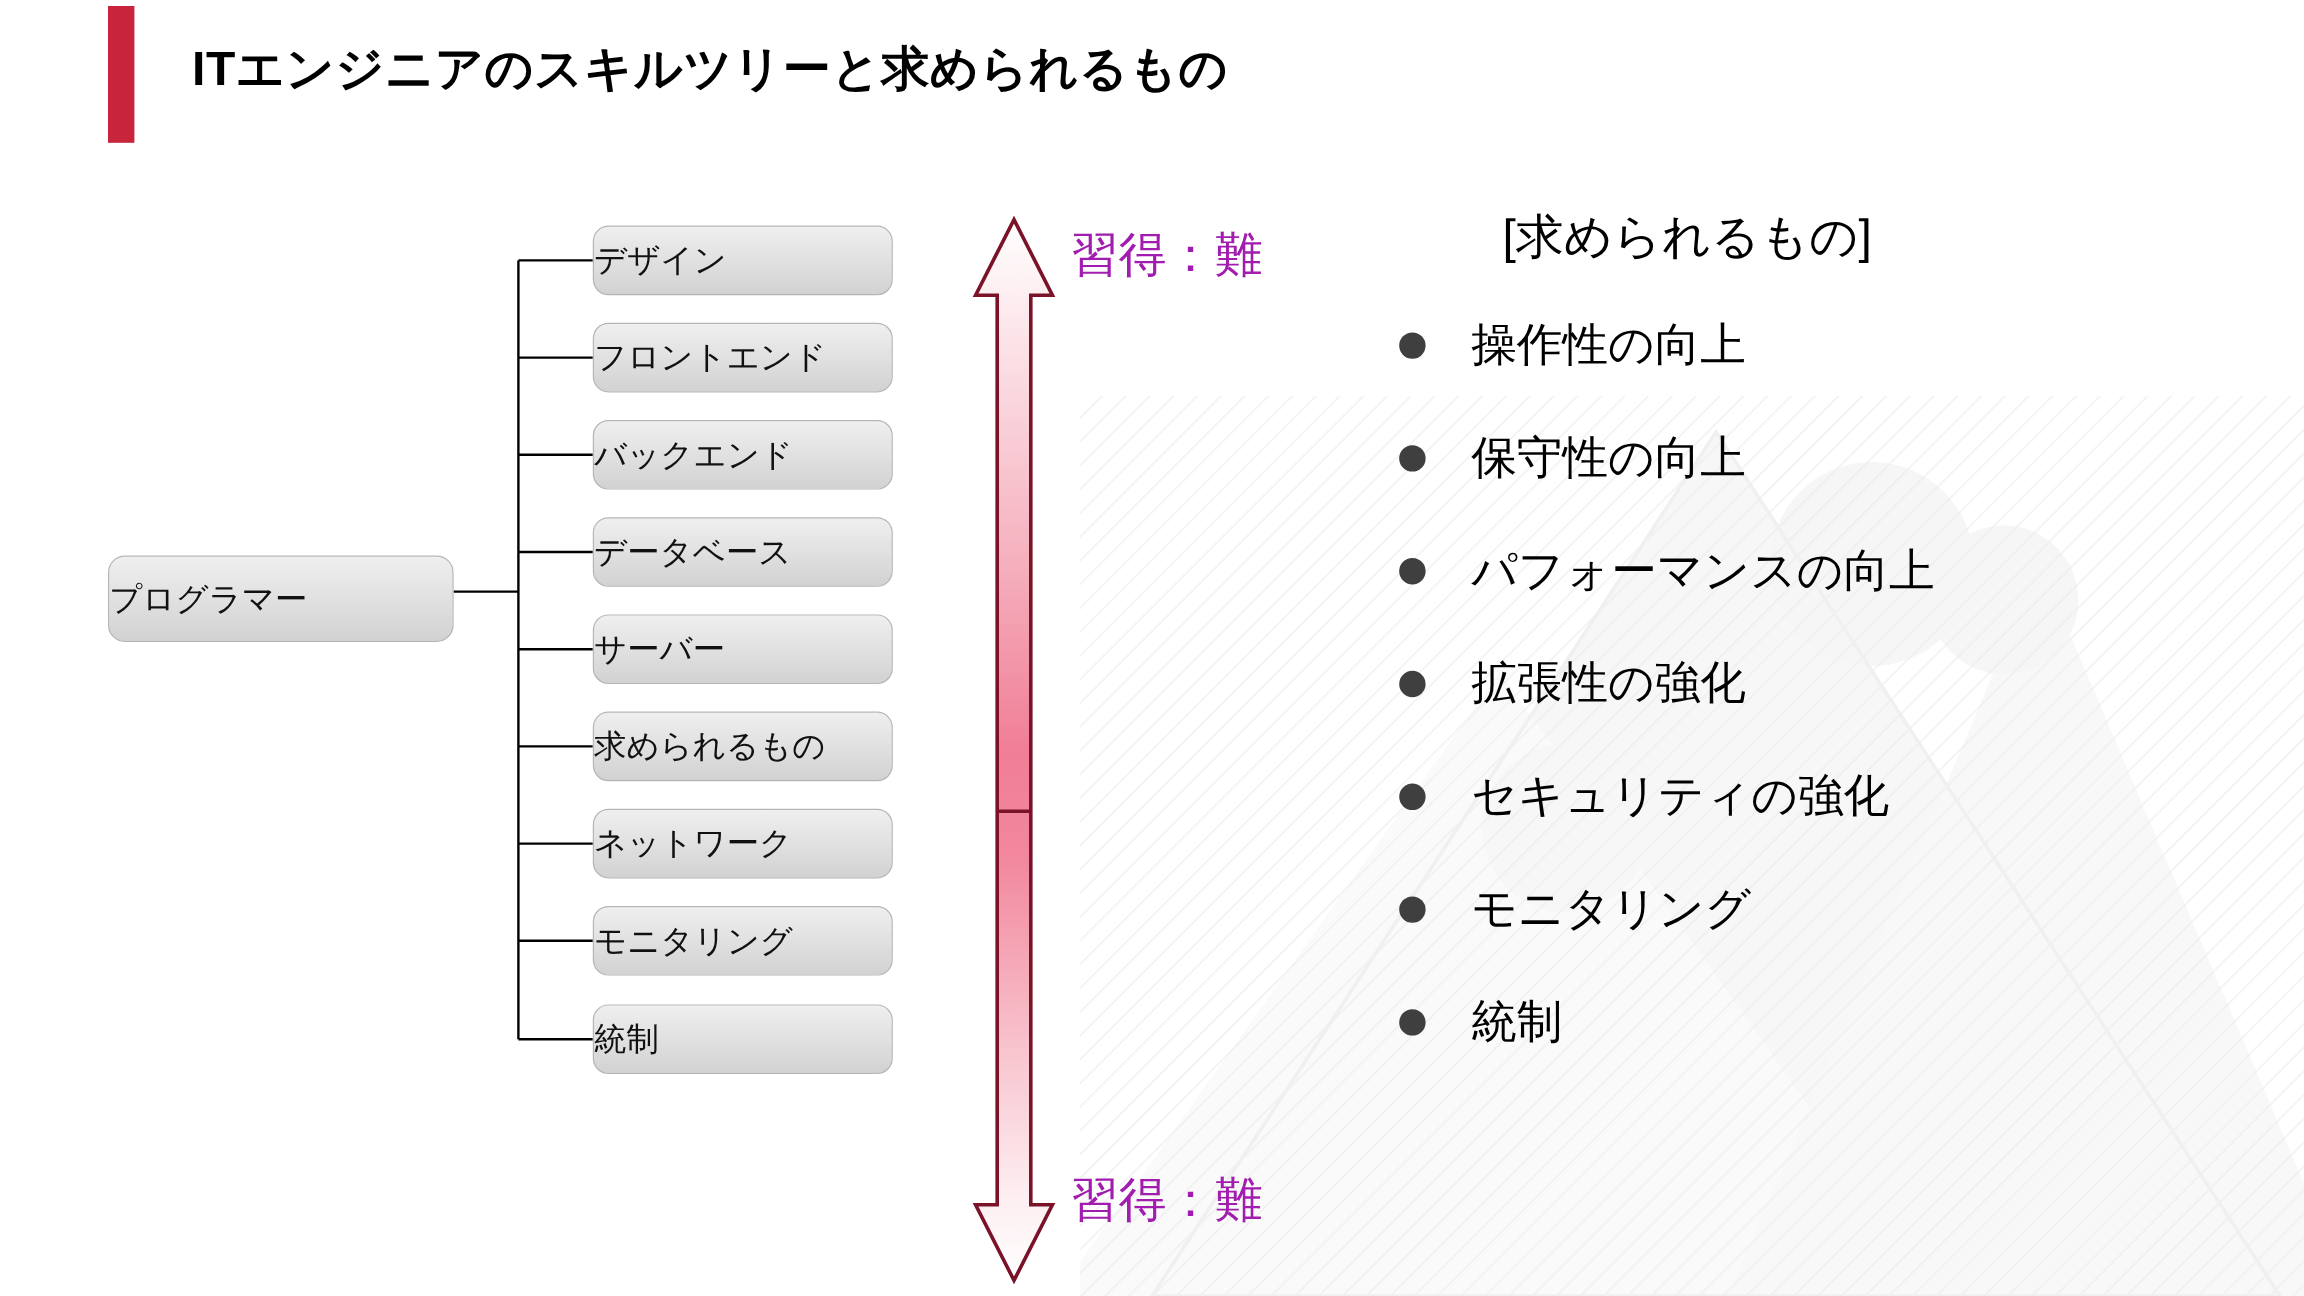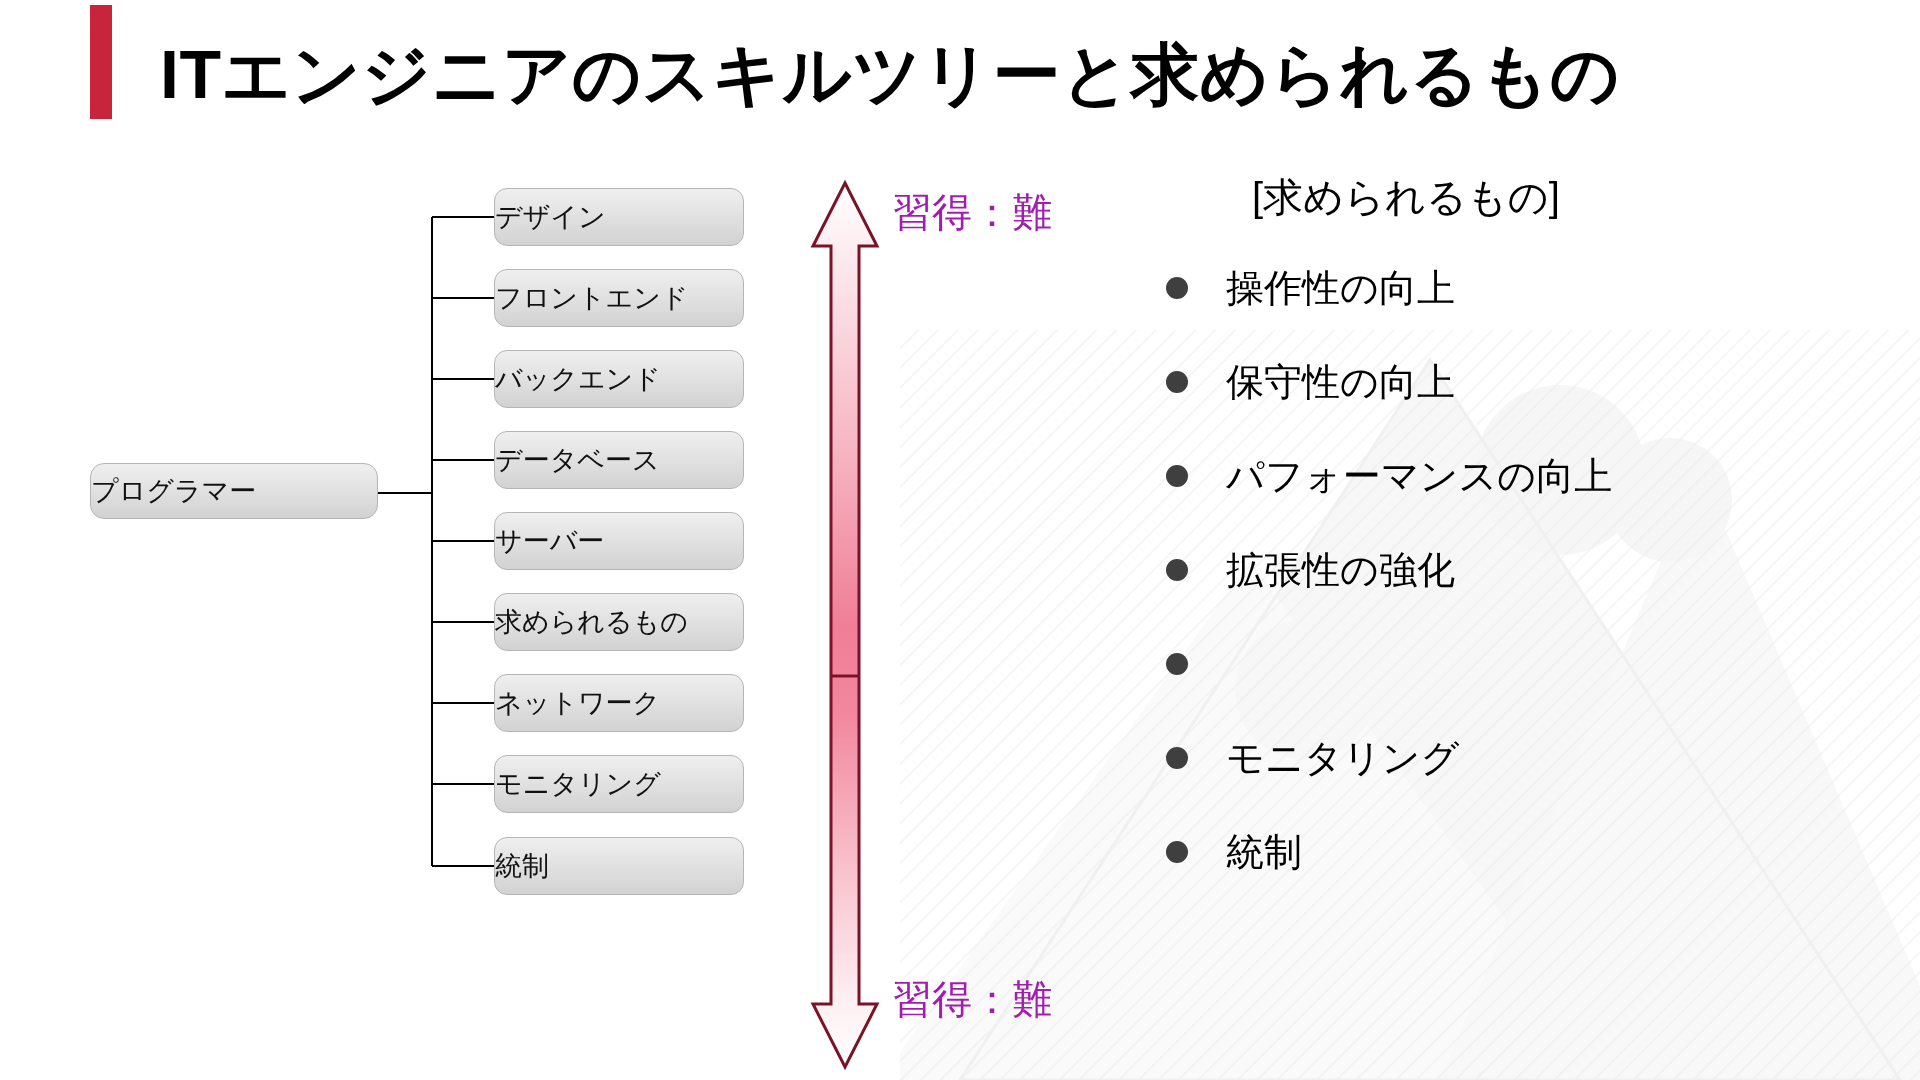--- a/index.html
+++ b/index.html
@@ -33,21 +33,21 @@
     top: 5px;
     width: 22px;
     height: 114px;
     background: #C8243C;
     z-index: 3;
   }
   #page-title {
     position: absolute;
     left: 160px;
     top: 30px;
-    font-size: 68px;
+    font-size: 40px;
     font-weight: bold;
     color: #000000;
     letter-spacing: 0.5px;
     white-space: nowrap;
     z-index: 3;
   }
 
   
   #skill-tree {
     position: absolute;
@@ -75,21 +75,21 @@
     justify-content: flex-start;
     font-size: 27px;
     color: #111111;
     white-space: nowrap;
     pointer-events: auto;
   }
   .tree-node.root {
     left: 90px;
     top: 463px;
     width: 288px;
-    height: 56px;
+    height: 72px;
     border-radius: 14px;
   }
   .tree-node.leaf {
     left: 494px;
     width: 250px;
     height: 58px;
   }
 
   
   #difficulty-arrow {
@@ -270,20 +270,21 @@
     <div class="requirement-item">
       <span class="requirement-bullet"></span>
       <span class="requirement-text">パフォーマンスの向上</span>
     </div>
     <div class="requirement-item">
       <span class="requirement-bullet"></span>
       <span class="requirement-text">拡張性の強化</span>
     </div>
     <div class="requirement-item">
       <span class="requirement-bullet"></span>
+      <span class="requirement-text">セキュリティの強化</span>
     </div>
     <div class="requirement-item">
       <span class="requirement-bullet"></span>
       <span class="requirement-text">モニタリング</span>
     </div>
     <div class="requirement-item">
       <span class="requirement-bullet"></span>
       <span class="requirement-text">統制</span>
     </div>
   </div>

